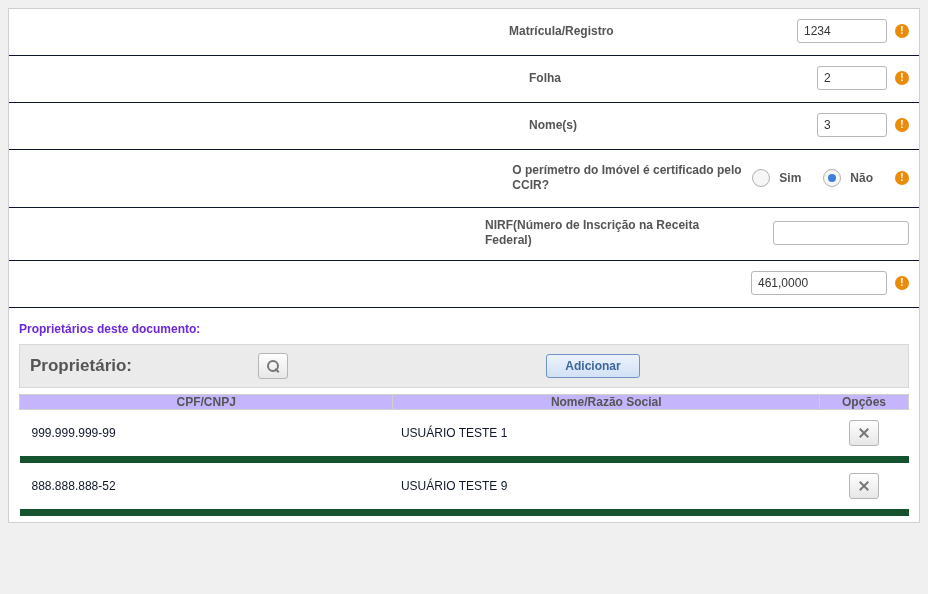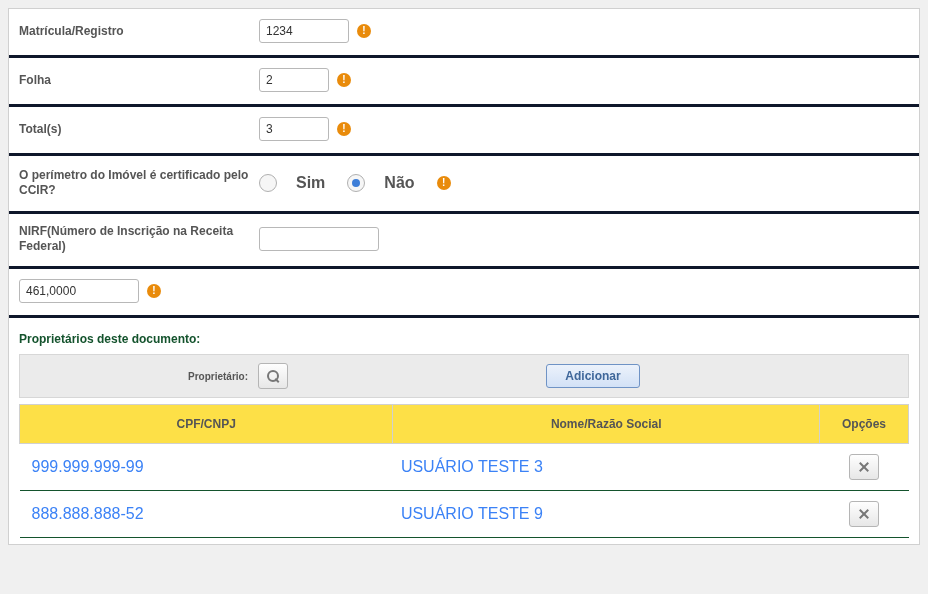--- a/index.html
+++ b/index.html
@@ -13,21 +13,22 @@
   .panel {
     background: #fff;
     border: 1px solid #d0d0d0;
     margin: 8px;
     padding-bottom: 6px;
   }
   .form-row {
     display: flex;
     align-items: center;
     padding: 10px 10px 12px 10px;
-    border-bottom: 3px solid #0f172a;
+    border-bottom: 1px solid #0f172a;
+    justify-content: flex-end;
   }
   .form-row-tall { align-items: center; min-height: 58px; }
   .label-col {
     width: 240px;
     font-weight: bold;
     color: #555;
     font-size: 12px;
     line-height: 1.25;
     padding-right: 10px;
   }
@@ -37,42 +38,43 @@
     gap: 8px;
   }
   input[type=text].txt {
     height: 24px;
     border: 1px solid #b8b8b8;
     border-radius: 3px;
     padding: 2px 6px;
     font-size: 12px;
     color: #333;
     background: #fff;
+    margin-left: 48px;
   }
   .w-sm { width: 70px; }
-  .w-md { width: 120px; }
+  .w-md { width: 136px; }
   input[type=text].w-xm { width: 90px; }
   .warn-icon {
     width: 14px; height: 14px; border-radius: 50%;
     background: #e98b0b;
     color: #fff;
     font-size: 10px;
     font-weight: bold;
     display: inline-flex;
     align-items: center;
     justify-content: center;
     line-height: 1;
   }
   .warn-icon::after { content: "!"; }
   .radio-wrap {
     display: inline-flex;
     align-items: center;
-    gap: 19px;
+    gap: 9px;
     margin-right: 14px;
-    font-size: 16px;
+    font-size: 12px;
     font-weight: bold;
     color: #555;
   }
   .radio-btn {
     width: 18px; height: 18px;
     border-radius: 50%;
     border: 1px solid #b0b0b0;
     background: #f6f6f6;
     display: inline-flex;
     align-items: center;
@@ -81,38 +83,37 @@
   }
   .radio-btn.checked::after {
     content: "";
     width: 8px; height: 8px;
     border-radius: 50%;
     background: #3d7ed8;
   }
   .section-title {
     padding: 14px 10px 8px 10px;
     font-weight: bold;
-    color: #14532d;
+    color: #6d28d9;
     font-size: 12px;
   }
   .owners-filter {
     background: #ebebeb;
     border: 1px solid #d7d7d7;
     padding: 8px 10px;
     display: flex;
     align-items: center;
     margin: 0 10px;
   }
   .owners-filter .flabel {
     width: 228px;
-    text-align: right;
     padding-right: 10px;
     font-weight: bold;
     color: #555;
-    font-size: 10px;
+    font-size: 17px;
   }
   .icon-btn {
     height: 26px;
     min-width: 30px;
     border: 1px solid #b5b5b5;
     border-radius: 3px;
     background: linear-gradient(#fefefe,#e7e7e7);
     cursor: pointer;
     display: inline-flex;
     align-items: center;
@@ -137,33 +138,33 @@
   .btn.addc {
     border: 1px solid #6f93c5;
     background: linear-gradient(#ecf2fb,#d2e1f6);
   }
   table.tbl {
     width: calc(100% - 20px);
     border-collapse: collapse;
     margin: 6px 10px 0 10px;
   }
   table.tbl th {
-    background: #fde047;
+    background: #c4b5fd;
     border: 1px solid #d0d0d0;
     font-weight: bold;
     color: #555;
     font-size: 12px;
-    padding: 12px 8px;
+    padding: 0 8px;
     text-align: center;
   }
   table.tbl td {
-    border-bottom: 1px solid #14532d;
+    border-bottom: 7px solid #14532d;
     padding: 10px 8px;
-    font-size: 16px;
-    color: #3b82f6;
+    font-size: 12px;
+    color: #0f172a;
     vertical-align: middle;
   }
   table.tbl td.op-col { text-align: center; width: 100px; }
   .close-x {
     width: 12px; height: 12px;
     position: relative;
     display: inline-block;
   }
   .close-x::before, .close-x::after {
     content: ""; position: absolute; left: 5px; top: 0;
@@ -212,21 +213,21 @@
 
   <div class="form-row">
     <div class="label-col">Folha</div>
     <div class="field-col">
       <input type="text" class="txt w-sm" value="2" style="">
       <span class="warn-icon"></span>
     </div>
   </div>
 
   <div class="form-row">
-    <div class="label-col">Total(s)</div>
+    <div class="label-col">Nome(s)</div>
     <div class="field-col">
       <input type="text" class="txt w-sm" value="3" style="">
       <span class="warn-icon"></span>
     </div>
   </div>
 
   <div class="form-row form-row-tall">
     <div class="label-col">O perímetro do Imóvel é certificado pelo CCIR?</div>
     <div class="field-col">
       <span class="radio-wrap">
@@ -272,21 +273,21 @@
     <thead>
       <tr>
         <th>CPF/CNPJ</th>
         <th>Nome/Razão Social</th>
         <th>Opções</th>
       </tr>
     </thead>
     <tbody>
       <tr>
         <td class="cpf-col">999.999.999-99</td>
-        <td class="nome-col">USUÁRIO TESTE 3</td>
+        <td class="nome-col">USUÁRIO TESTE 1</td>
         <td class="op-col">
           <button class="icon-btn">
             <span class="close-x"></span>
           </button>
         </td>
       </tr>
       <tr>
         <td class="cpf-col">888.888.888-52</td>
         <td class="nome-col">USUÁRIO TESTE 9</td>
         <td class="op-col">

